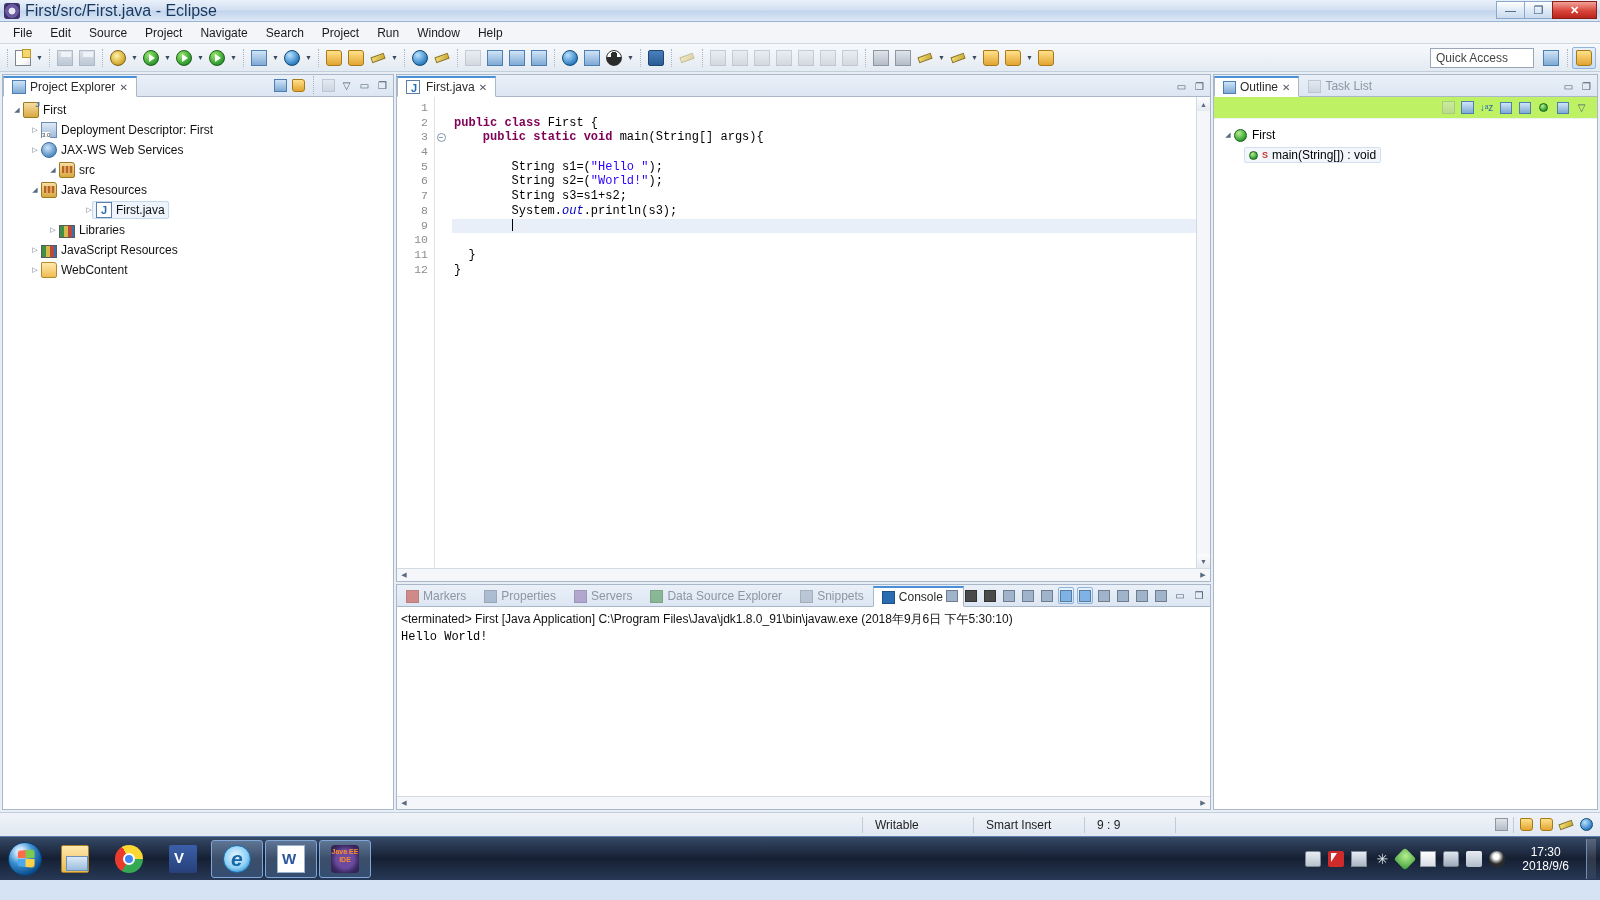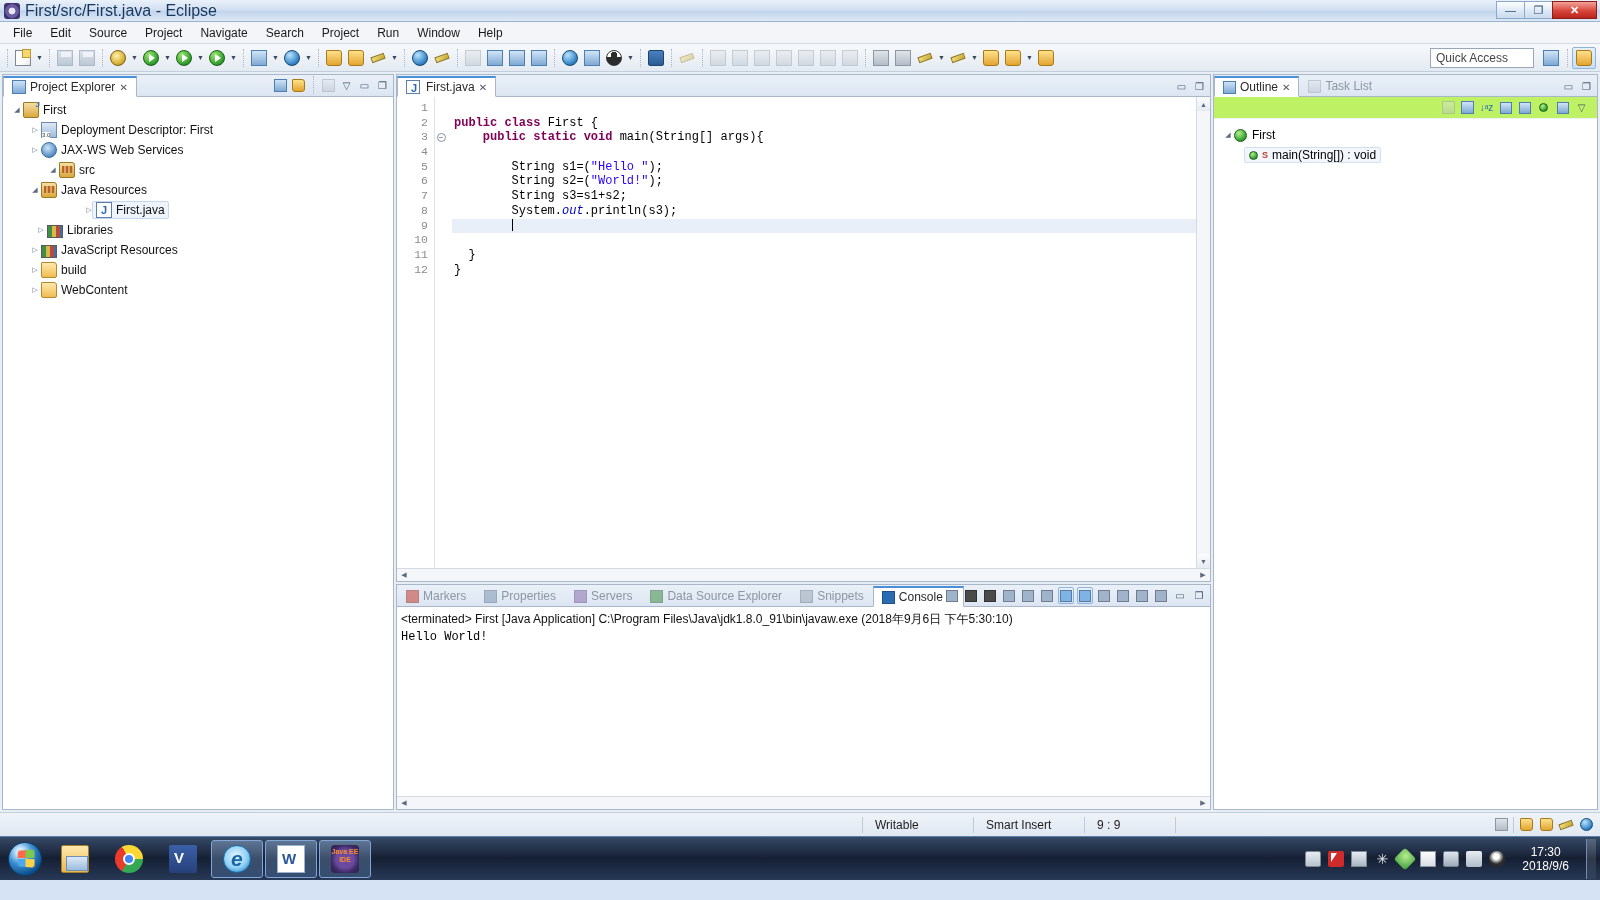--- a/index.html
+++ b/index.html
@@ -491,39 +491,32 @@
             <span>Java Resources</span>
           </span>
         </div>
         <div class="tree-row" style="padding-left: 80px;">
           <span class="twisty">▷</span>
           <span class="tsel" style="display: flex; align-items: center;">
             <span class="ticon ti-java"></span>
             <span>First.java</span>
           </span>
         </div>
-        <div class="tree-row" style="padding-left: 32px;">
+        <div class="tree-row" style="padding-left: 44px;">
           <span class="twisty">▷</span>
           <span style="display: flex; align-items: center;">
             <span class="ticon ti-lib"></span>
             <span>Libraries</span>
           </span>
         </div>
         <div class="tree-row" style="padding-left: 26px;">
           <span class="twisty">▷</span>
           <span style="display: flex; align-items: center;">
             <span class="ticon ti-lib"></span>
             <span>JavaScript Resources</span>
-          </span>
-        </div>
-        <div class="tree-row" style="padding-left: 26px;">
-          <span class="twisty">▷</span>
-          <span style="display: flex; align-items: center;">
-            <span class="ticon ti-fold"></span>
-            <span>build</span>
           </span>
         </div>
         <div class="tree-row" style="padding-left: 26px;">
           <span class="twisty">▷</span>
           <span style="display: flex; align-items: center;">
             <span class="ticon ti-fold"></span>
             <span>WebContent</span>
           </span>
         </div>
       </div>

